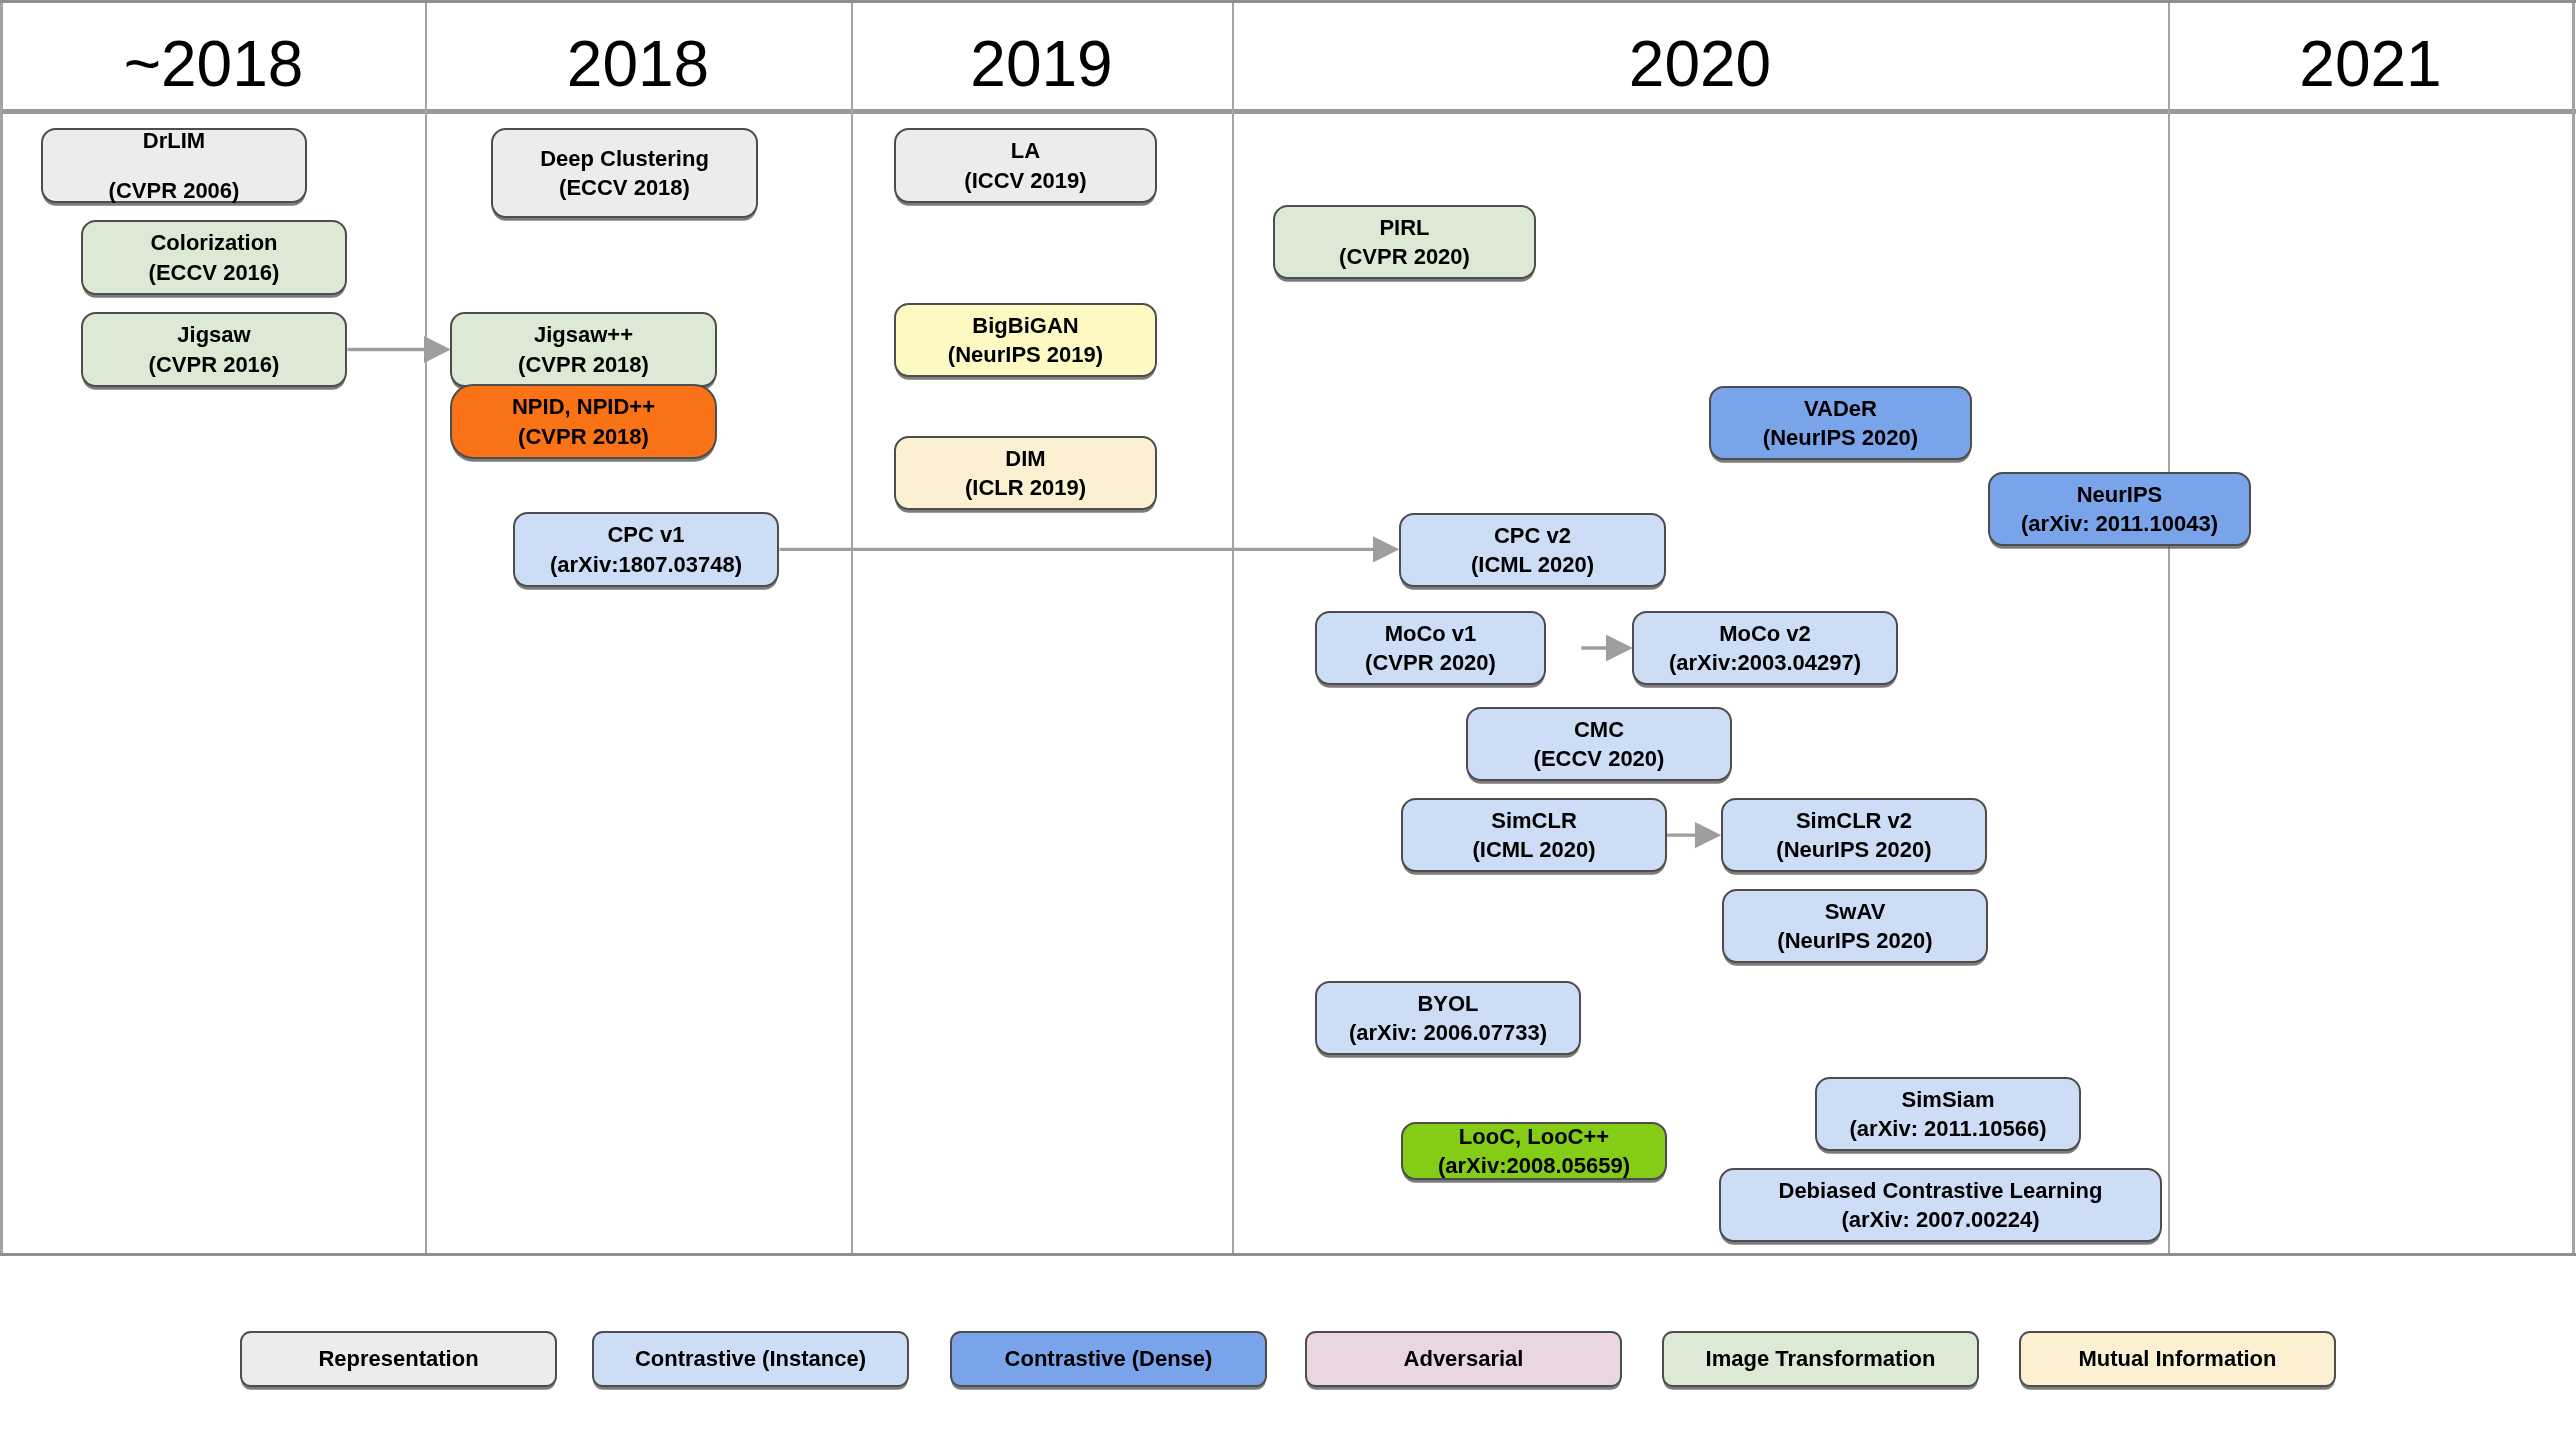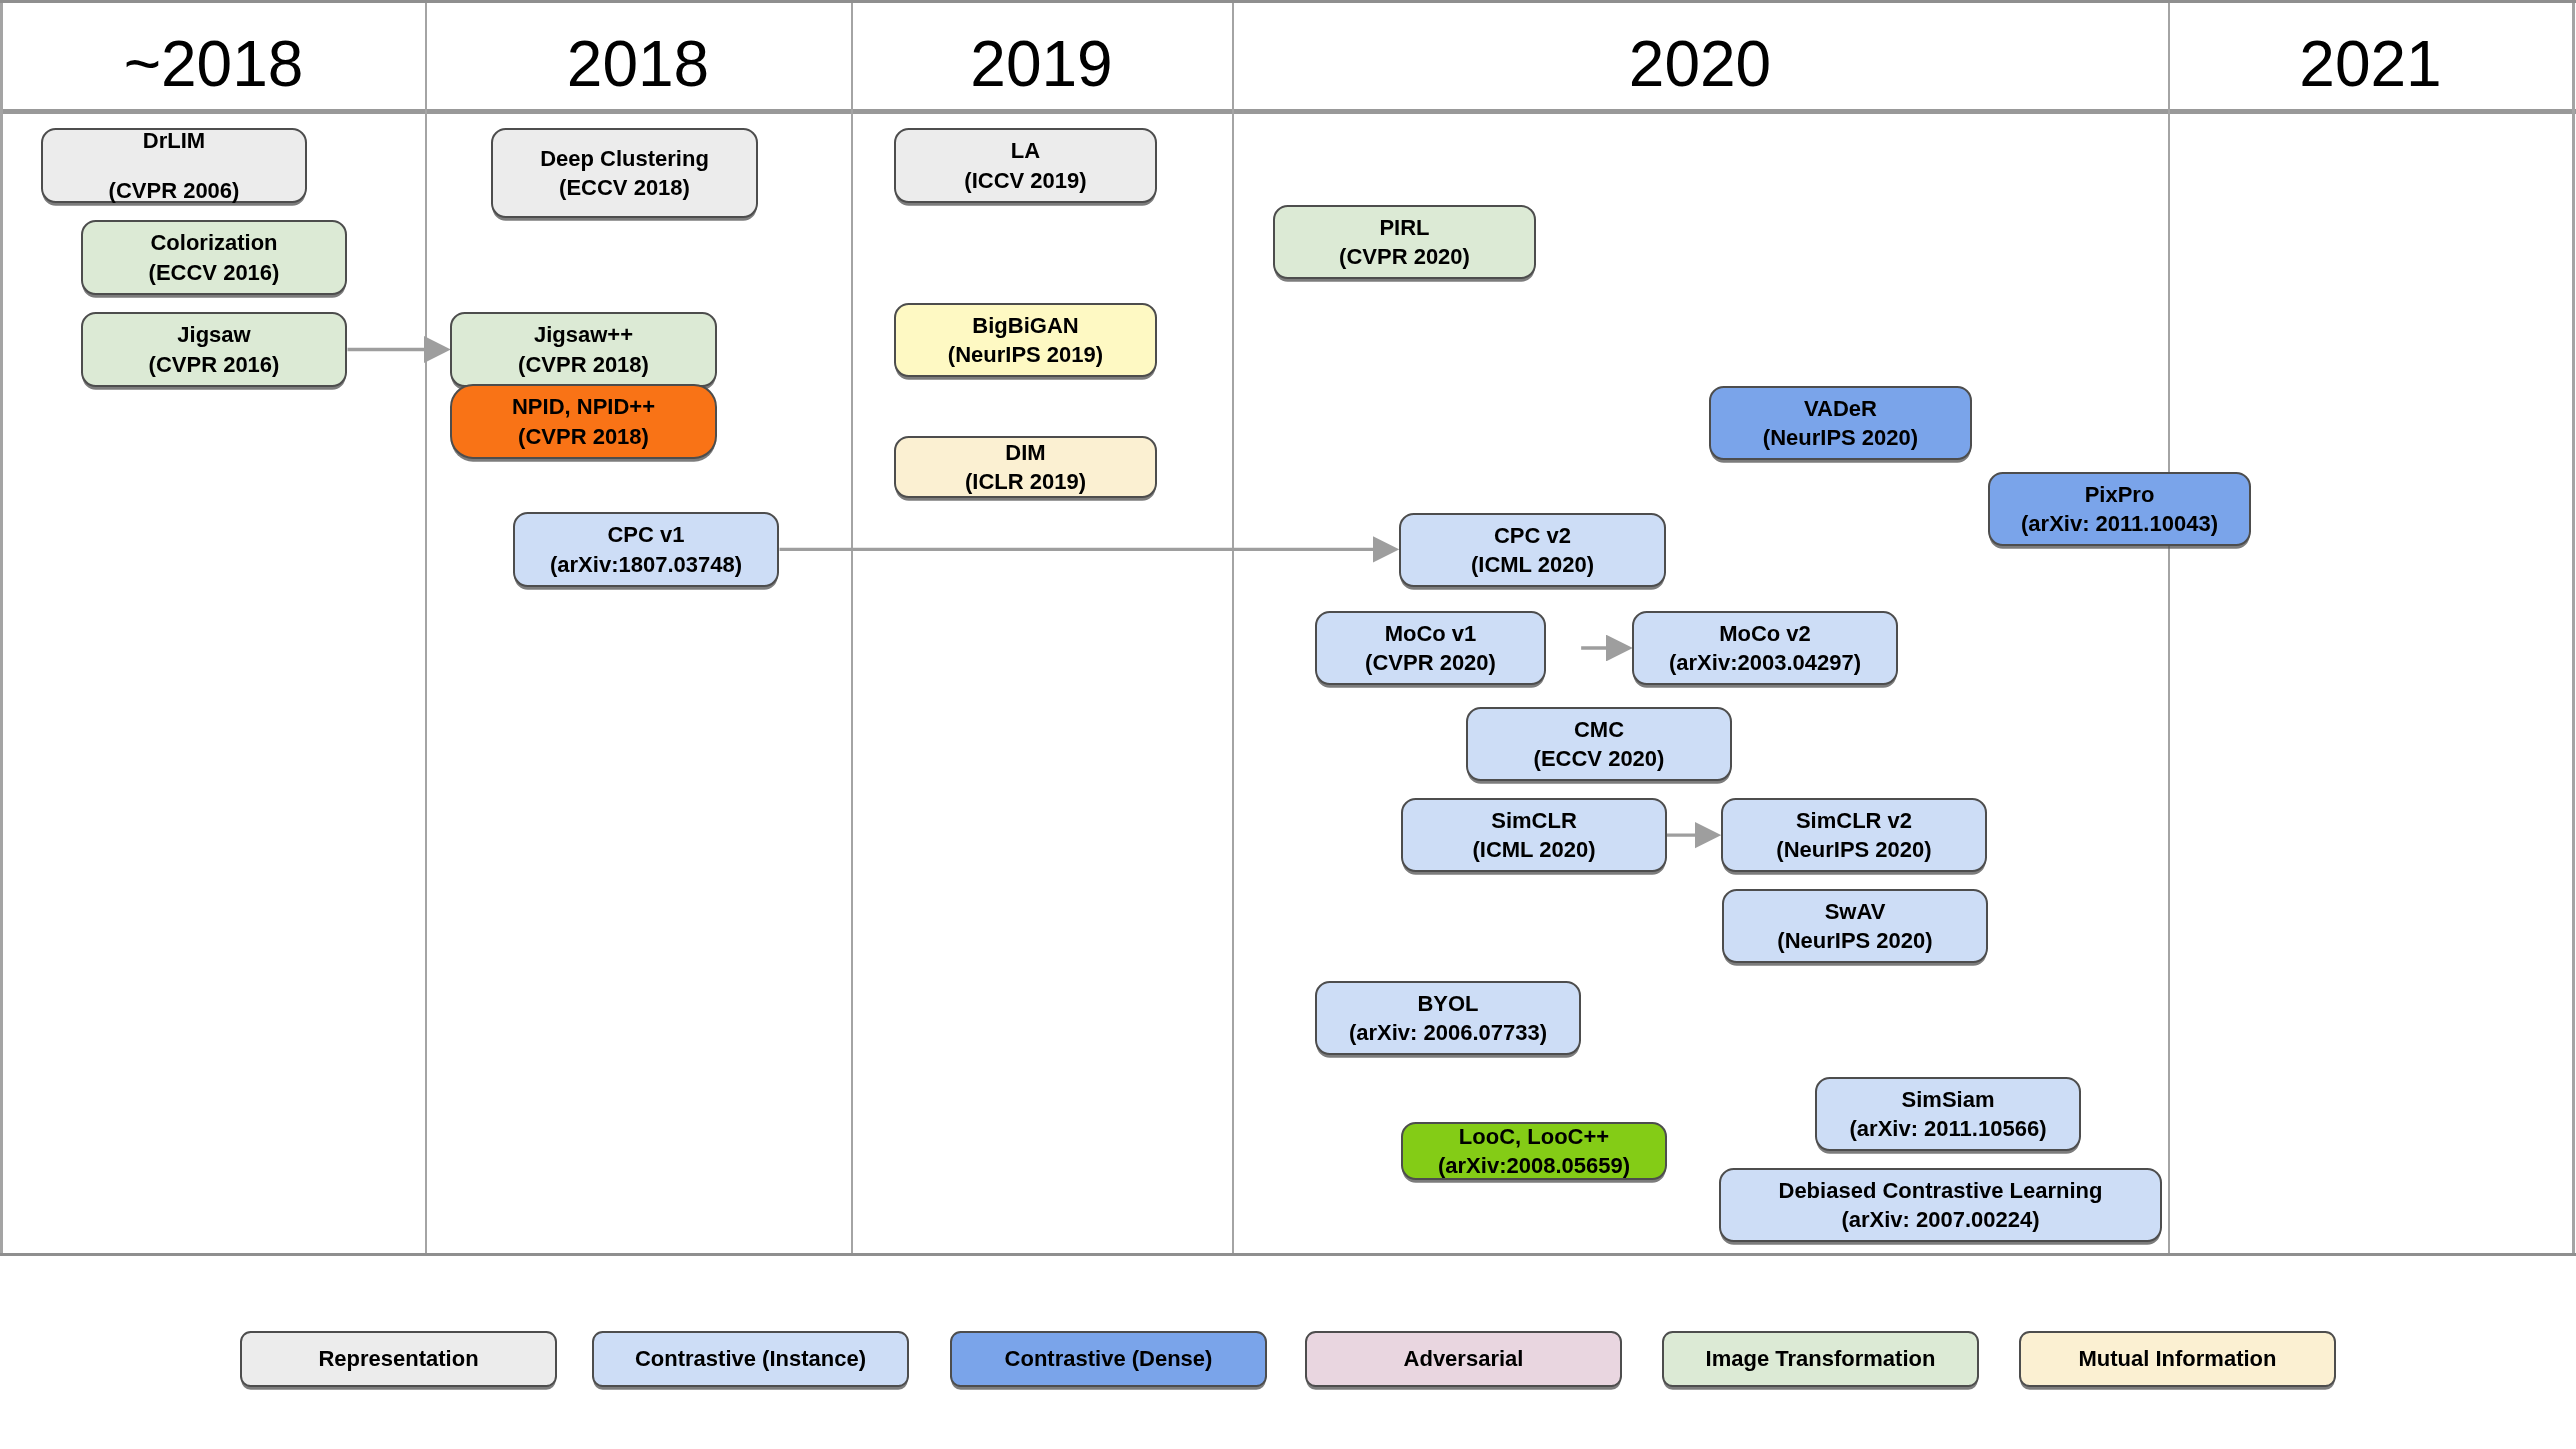--- a/index.html
+++ b/index.html
@@ -121,34 +121,34 @@
         <div>(arXiv:1807.03748)</div>
       </div>
       <div class="node" style="left: 894px; top: 128px; width: 263px; height: 75px; background: rgb(236, 236, 236);">
         <div>LA</div>
         <div>(ICCV 2019)</div>
       </div>
       <div class="node" style="left: 894px; top: 303px; width: 263px; height: 74px; background: #fef9c3;">
         <div>BigBiGAN</div>
         <div>(NeurIPS 2019)</div>
       </div>
-      <div class="node" style="left: 894px; top: 436px; width: 263px; height: 62px; background: rgb(251, 240, 210);">
+      <div class="node" style="left: 894px; top: 436px; width: 263px; height: 74px; background: rgb(251, 240, 210);">
         <div>DIM</div>
         <div>(ICLR 2019)</div>
       </div>
       <div class="node" style="left: 1273px; top: 205px; width: 263px; height: 74px; background: rgb(220, 234, 213);">
         <div>PIRL</div>
         <div>(CVPR 2020)</div>
       </div>
       <div class="node" style="left: 1709px; top: 386px; width: 263px; height: 74px; background: rgb(122, 164, 234);">
         <div>VADeR</div>
         <div>(NeurIPS 2020)</div>
       </div>
       <div class="node" style="left: 1988px; top: 472px; width: 263px; height: 74px; background: rgb(122, 164, 234);">
-        <div>PixPro</div>
+        <div>NeurIPS</div>
         <div>(arXiv: 2011.10043)</div>
       </div>
       <div class="node" style="left: 1399px; top: 513px; width: 267px; height: 74px; background: rgb(205, 221, 246);">
         <div>CPC v2</div>
         <div>(ICML 2020)</div>
       </div>
       <div class="node" style="left: 1315px; top: 611px; width: 231px; height: 74px; background: rgb(205, 221, 246);">
         <div>MoCo v1</div>
         <div>(CVPR 2020)</div>
       </div>

